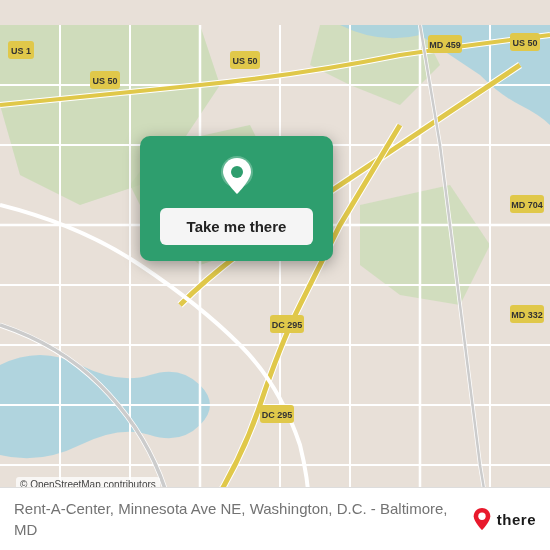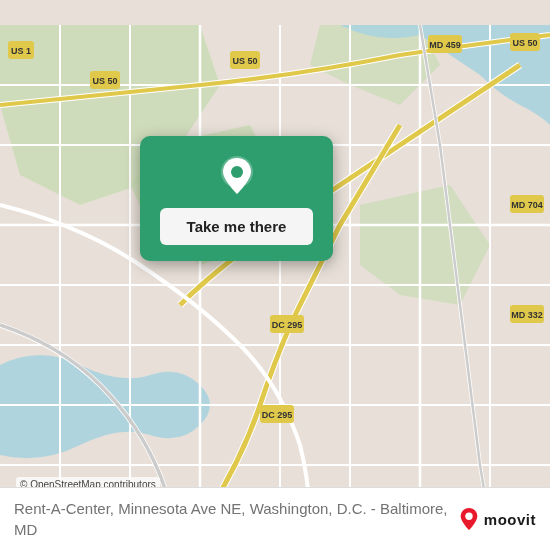--- a/index.html
+++ b/index.html
@@ -207,17 +207,17 @@
   <div id="osm-credit">© OpenStreetMap contributors</div>
 
   <div id="bottom-bar">
     <div id="location-text">Rent-A-Center, Minnesota Ave NE, Washington, D.C. - Baltimore, MD</div>
     <div id="moovit-logo">
 
       <svg id="moovit-logo-pin" viewBox="0 0 20 26" xmlns="http://www.w3.org/2000/svg">
         <path d="M10 1 C5 1 1 5 1 10 C1 16 10 25 10 25 C10 25 19 16 19 10 C19 5 15 1 10 1 Z" fill="#e8192c"></path>
         <circle cx="10" cy="10" r="4" fill="white"></circle>
       </svg>
-      <span id="moovit-name">moovit</span>
+      <span id="moovit-name">there</span>
     </div>
   </div>
 
 </div>
 
 </body></html>

